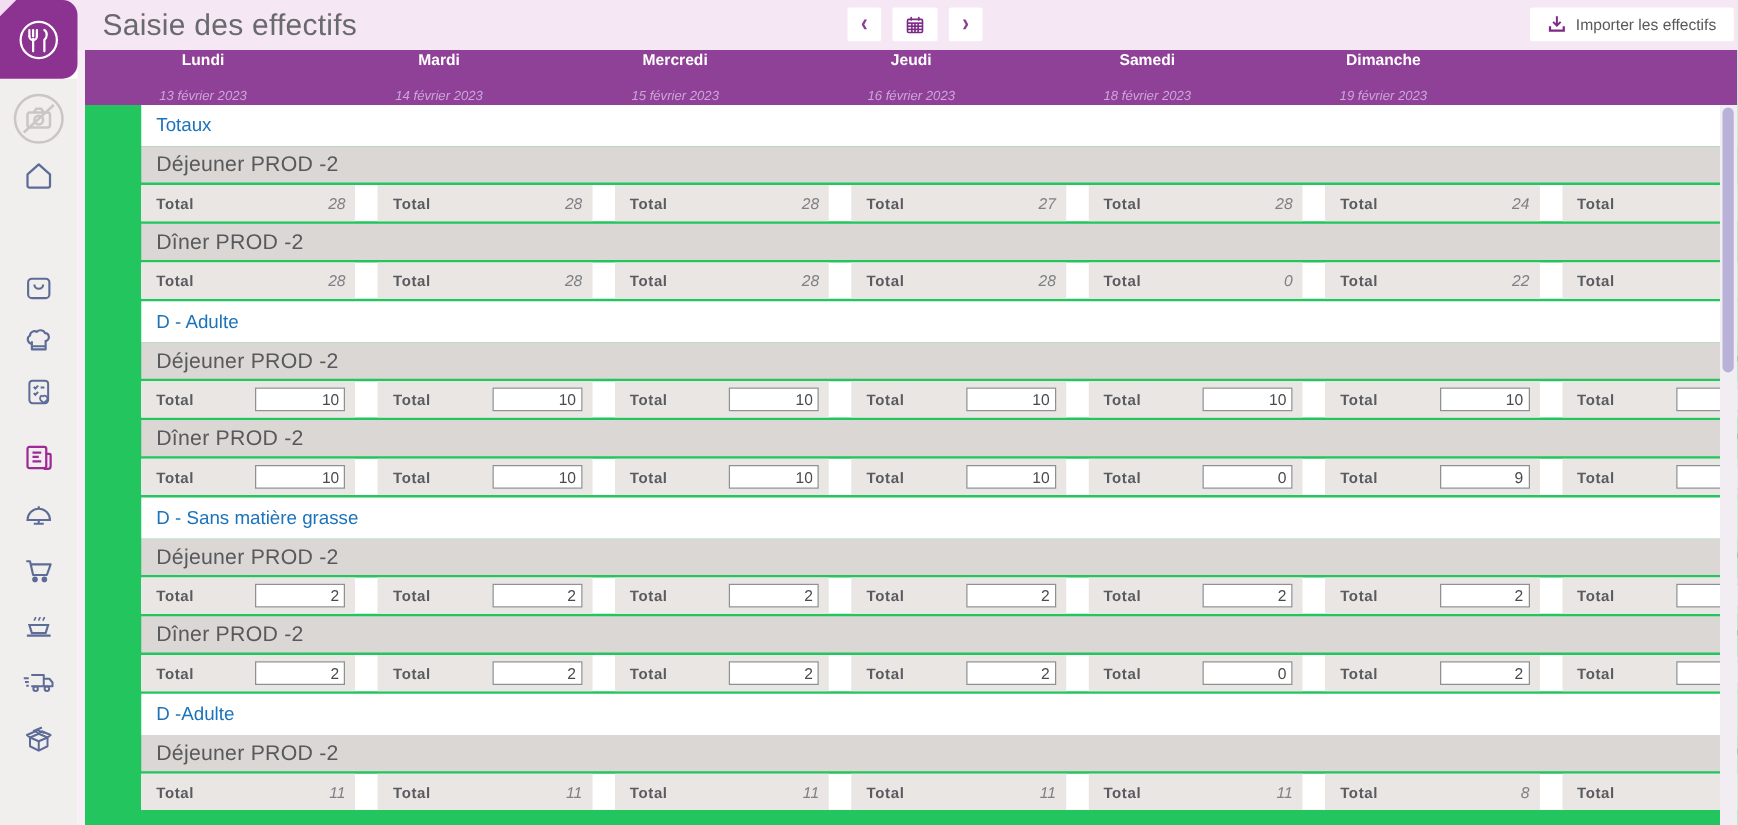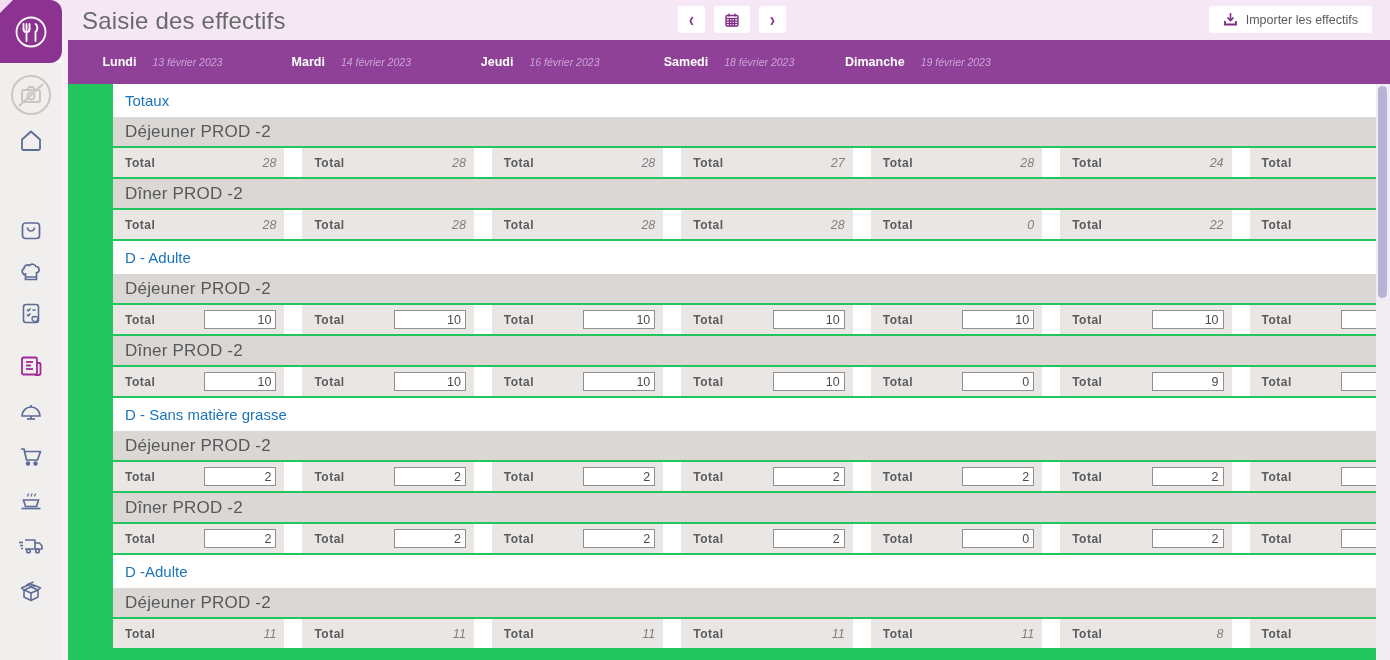--- a/index.html
+++ b/index.html
@@ -7,41 +7,41 @@
        font-family:"Liberation Sans",sans-serif;background:#fff;}
 
   
   .topbar{position:absolute;left:0;top:0;width:1390px;height:40px;background:#f6e7f4;}
   .page-title{position:absolute;left:82px;top:7px;font-size:24px;color:#696a6d;letter-spacing:.2px;}
   .nav-group{position:absolute;left:678px;top:6px;display:flex;gap:9px;}
   .nav-btn{width:27px;height:27px;background:#fff;border:none;border-radius:2px;
            display:flex;align-items:center;justify-content:center;cursor:pointer;padding:0;}
   .nav-btn.cal{width:36px;}
   .chev{font-size:16px;color:#8c3c94;line-height:1;font-weight:bold;transform:scaleY(1.25);}
-  .top-actions{position:absolute;right:18px;top:6px;display:flex;gap:1px;}
+  .top-actions{position:absolute;right:3px;top:6px;display:flex;gap:1px;}
   .action-btn{height:27px;background:#fff;border:none;border-radius:2px;display:flex;
               align-items:center;gap:8px;padding:0 14px;font-size:12.5px;color:#58595b;
               font-family:"Liberation Sans",sans-serif;cursor:pointer;}
 
   
   .logo-tile{position:absolute;left:0;top:0;width:62px;height:63px;background:#8c3290;
              border-radius:0 12px 12px 0;display:flex;align-items:center;justify-content:center;z-index:5;}
   .logo-tile::before{content:"";position:absolute;left:0;top:0;width:0;height:0;
              border-top:13px solid #f3ddf0;border-right:13px solid transparent;}
 
   
   .sidebar{position:absolute;left:0;top:63px;width:62px;height:597px;background:#f1efee;}
   .side-icon{position:absolute;left:50%;transform:translateX(-50%);display:flex;
              align-items:center;justify-content:center;cursor:pointer;}
   .gutter{position:absolute;left:62px;top:40px;width:6px;height:620px;background:#f8eef6;}
 
   
   .dayband{position:absolute;left:68px;top:40px;width:1322px;height:44px;background:#8e4197;
            display:grid;grid-template-columns:repeat(7,1fr);padding-right:0;box-sizing:border-box;}
-  .day-cell{display:flex;flex-direction:row;align-items:center;justify-content:center;gap:16px;}
+  .day-cell{display:flex;flex-direction:column;align-items:center;justify-content:center;gap:16px;}
   .day-name{color:#fff;font-size:12.5px;font-weight:bold;}
   .day-date{color:#cda4d8;font-size:10.5px;font-style:italic;}
 
   
   .content{position:absolute;left:68px;top:84px;width:1308px;height:576px;overflow:hidden;background:#22c55e;padding-left:45px;}
   .section-title{height:33px;display:flex;align-items:center;padding-left:12px;
                  color:#1c73b9;font-size:15px;background:#fff;box-sizing:border-box;}
   .group-header{height:29px;background:#dad7d4;display:flex;align-items:center;
                 padding:0 12px;margin-bottom:2px;position:relative;box-sizing:border-box;}
   .group-label{font-size:17px;font-weight:normal;color:#58595b;letter-spacing:.2px;}
@@ -113,20 +113,24 @@
   <div class="dayband">
       <div class="day-cell">
         <span class="day-name">Lundi</span>
         <span class="day-date">13 février 2023</span>
       </div>
       <div class="day-cell">
         <span class="day-name">Mardi</span>
         <span class="day-date">14 février 2023</span>
       </div>
       <div class="day-cell">
+        <span class="day-name">Mercredi</span>
+        <span class="day-date">15 février 2023</span>
+      </div>
+      <div class="day-cell">
         <span class="day-name">Jeudi</span>
         <span class="day-date">16 février 2023</span>
       </div>
       <div class="day-cell">
         <span class="day-name">Samedi</span>
         <span class="day-date">18 février 2023</span>
       </div>
       <div class="day-cell">
         <span class="day-name">Dimanche</span>
         <span class="day-date">19 février 2023</span>

